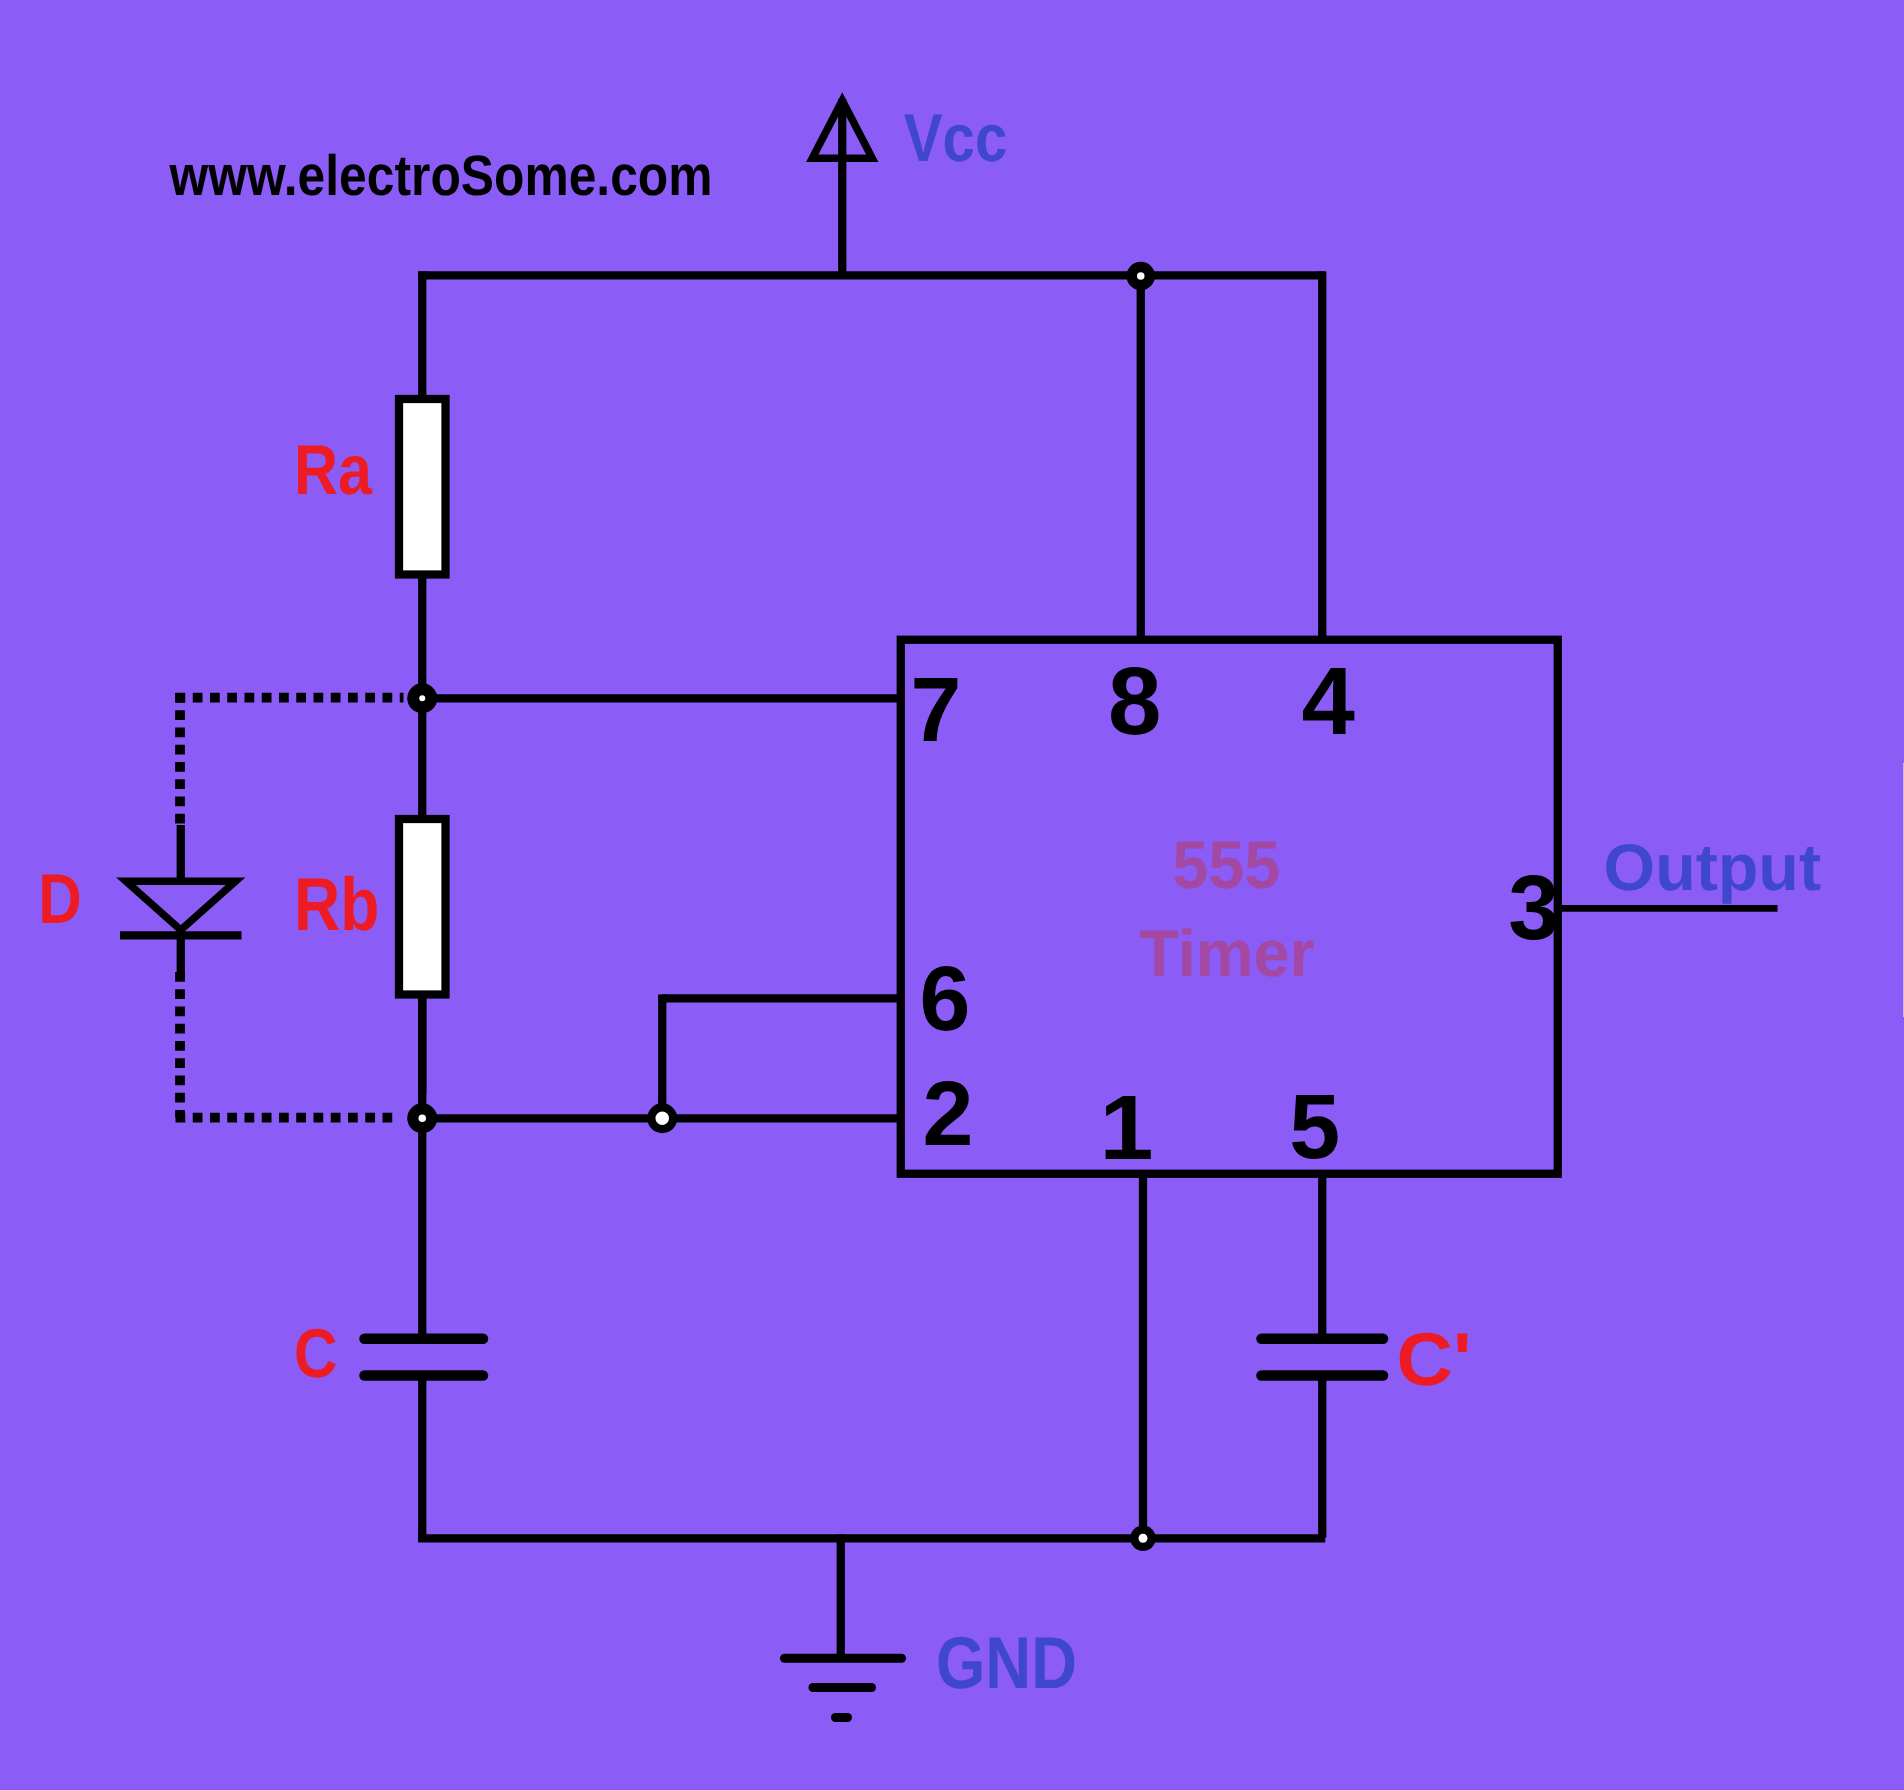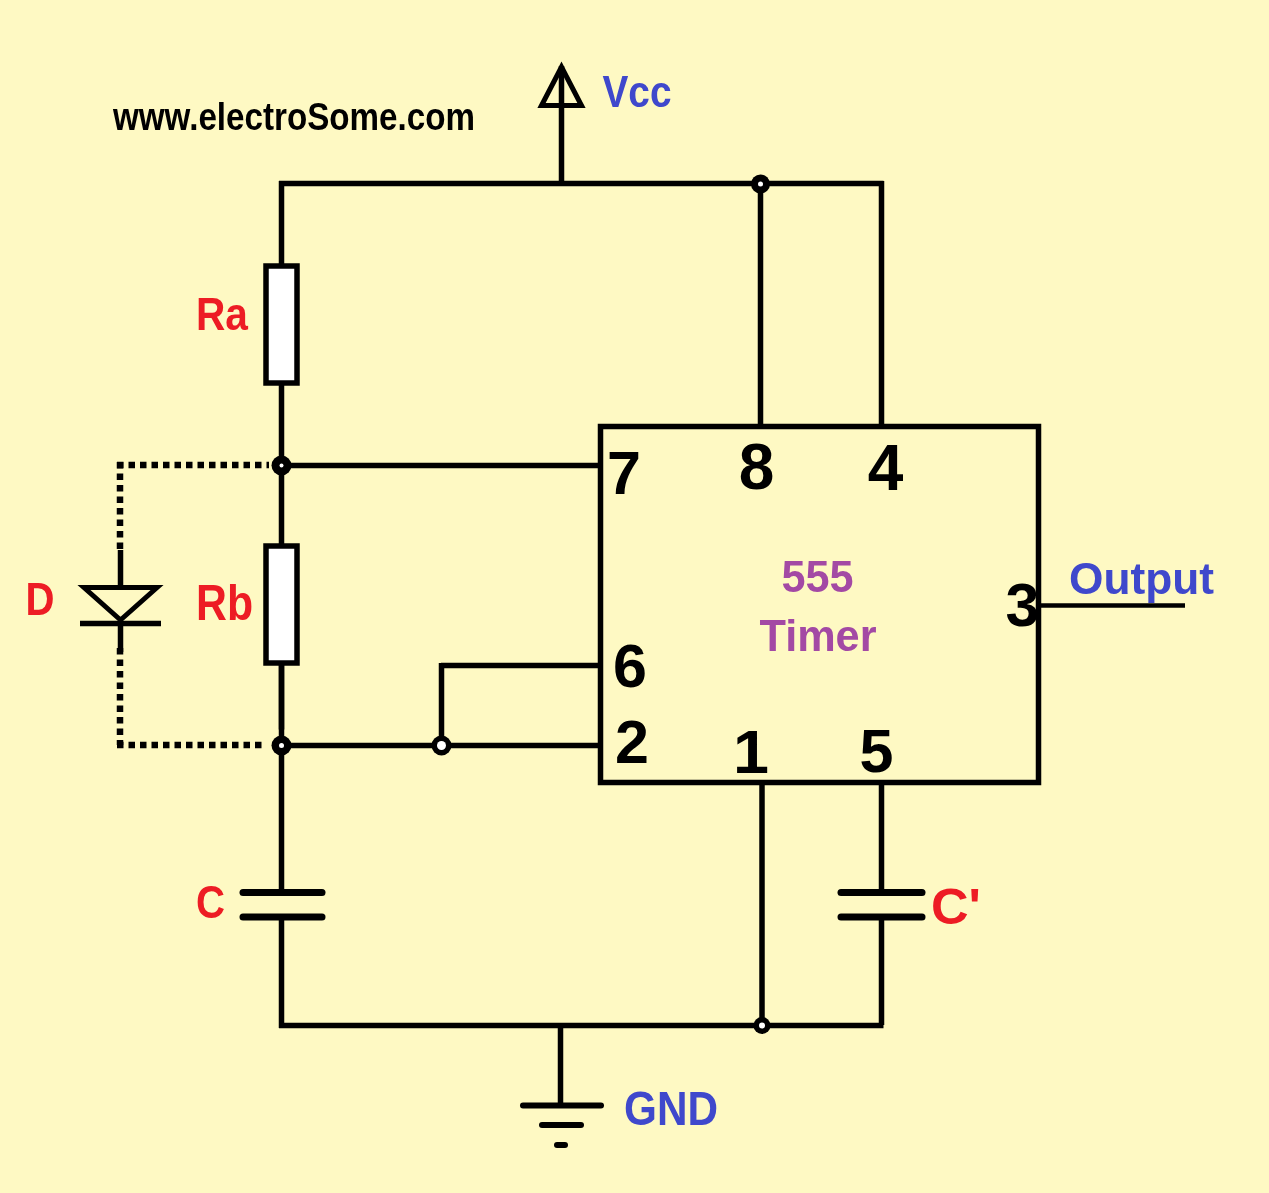--- a/index.html
+++ b/index.html
@@ -1,16 +1,16 @@
 <!DOCTYPE html>
 <html><head>
 <meta charset="utf-8">
 <style>
   html,body{margin:0;padding:0;background:#ffffff;}
-  #c{position:relative;width:1269px;height:1193px;background:#fef9c3;overflow:hidden;}
+  #c{position:relative;width:1269px;height:1193px;background:#8b5cf6;overflow:hidden;}
   svg{position:absolute;left:0;top:0;}
   text{font-family:"Liberation Sans",sans-serif;font-weight:bold;}
 </style>
 </head>
 <body>
 <div id="c">
 <svg width="1269" height="1193" viewBox="0 0 1269 1193">
 
   <line x1="279" y1="183.5" x2="883.5" y2="183.5" stroke="#000" stroke-width="5.5"></line>
 

